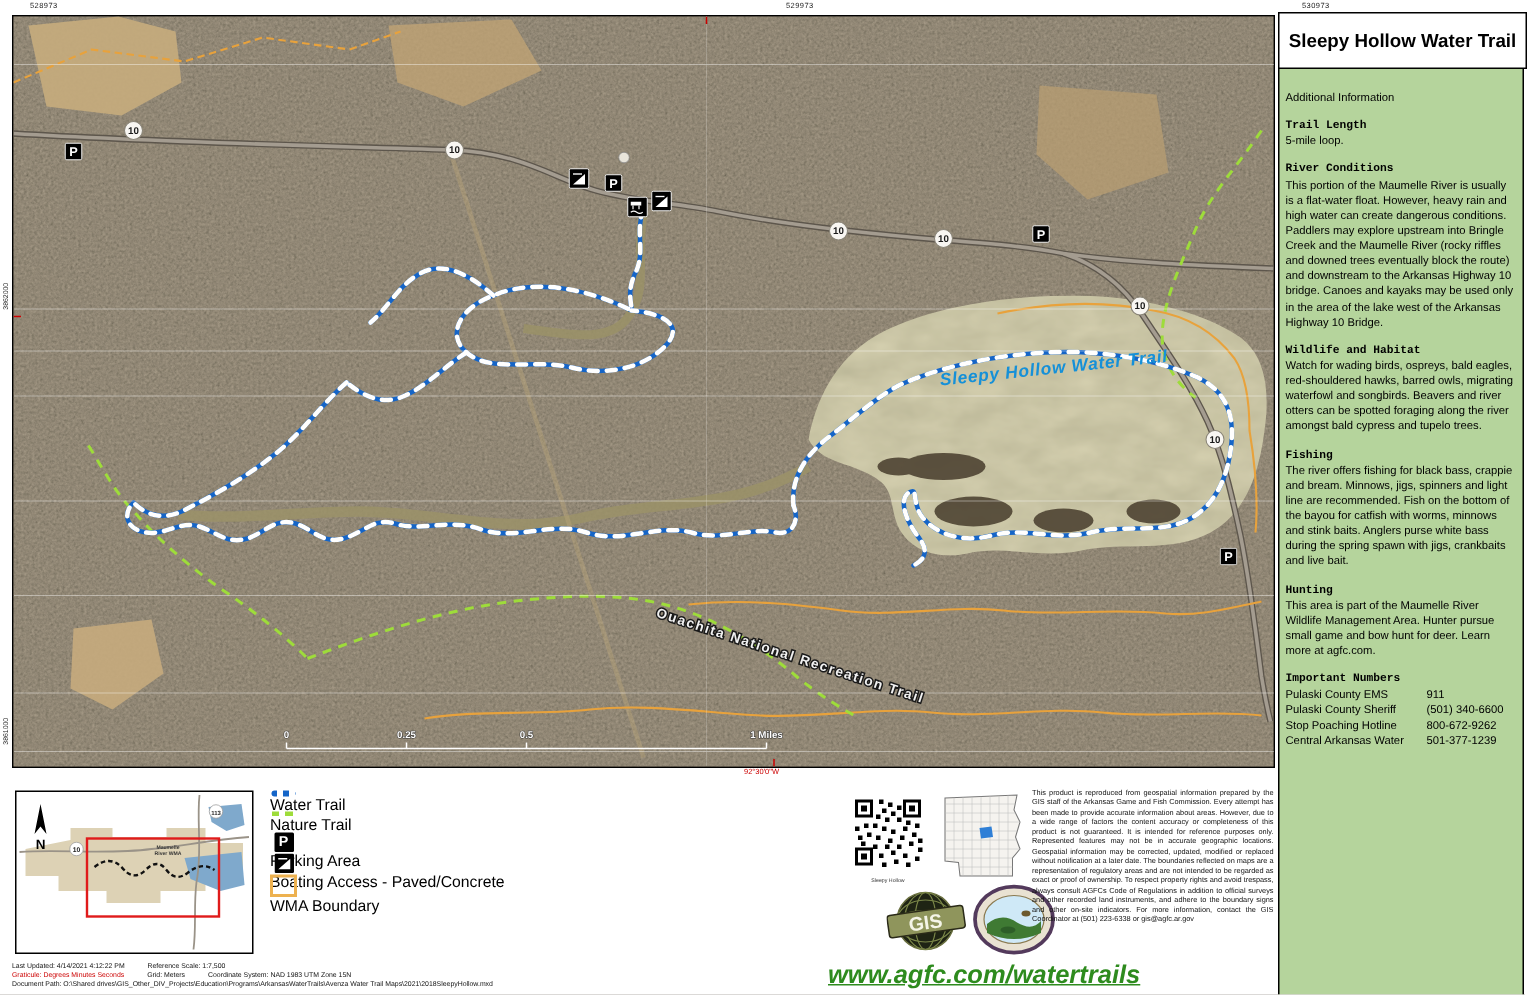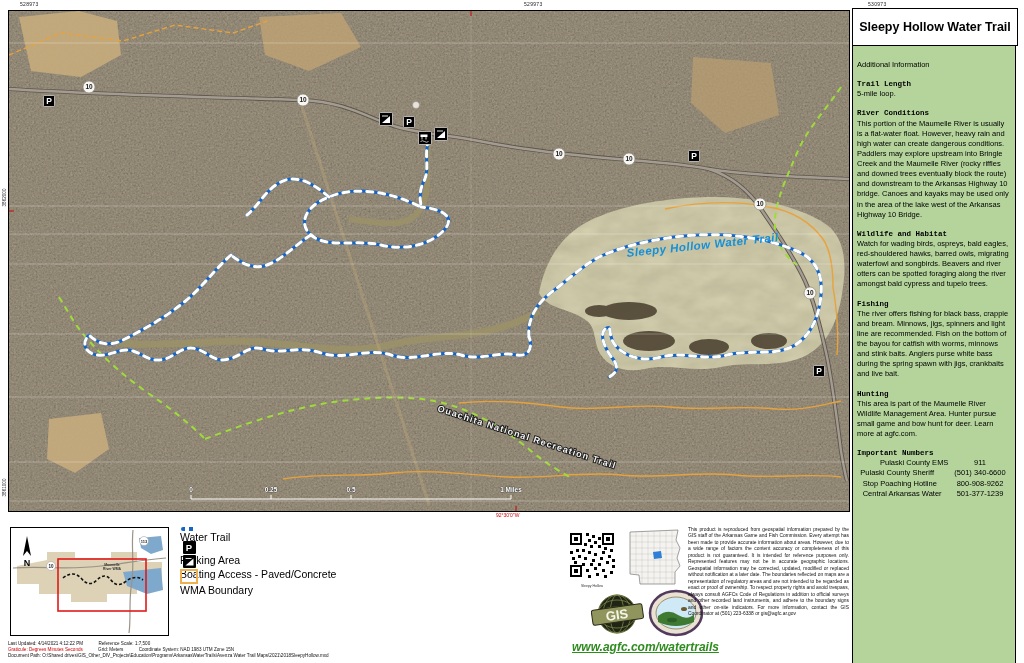--- a/index.html
+++ b/index.html
@@ -12,21 +12,21 @@
   .coord-red{position:absolute;left:496px;top:512px;font-size:5px;color:#cc0000;}
   
   .sidebar{position:absolute;left:852px;top:8px;width:166px;height:648px;}
   .green-panel{position:absolute;left:0;top:37px;width:164px;height:652px;background:#b5d49c;border:1px solid #000;
                padding:14px 6px 6px 4px;box-sizing:border-box;font-size:7.5px;line-height:1.35;}
   .title-box{position:absolute;left:0;top:0;width:164px;height:36px;background:#fff;border:1px solid #000;
              display:flex;align-items:center;justify-content:center;font-weight:bold;font-size:12.5px;white-space:nowrap;}
   .addl{margin-bottom:9px;}
   .sec{margin-bottom:9px;}
   .sec .h{font-weight:bold;font-family:Liberation Mono, monospace;}
-  .nrow{display:flex;justify-content:center;}
+  .nrow{display:flex;}
   .nrow span:first-child{width:94px;}
   
   .inset{position:absolute;left:10px;top:527px;width:157px;height:107px;border:1px solid #000;background:#fff;}
   .metadata{position:absolute;left:8px;top:641px;width:430px;font-size:4.6px;line-height:1.35;color:#111;}
   .metadata .red{color:#cc0000;}
   .metadata .gap{display:inline-block;width:14px;}
   .legend{position:absolute;left:180px;top:527px;width:300px;}
   .legend-row{display:flex;height:14px;flex-direction:column;}
   .legend-sw{width:18px;display:flex;justify-content:center;margin-right:6px;}
   .legend-label{font-size:10.5px;}
@@ -35,21 +35,21 @@
   .sw-line-nature{width:16px;height:3px;background:
      repeating-linear-gradient(90deg,#9edc3a 0 5px,transparent 5px 9px);}
   .sw-box{width:13px;height:13px;background:#000;color:#fff;display:flex;align-items:center;justify-content:center;
           font-weight:bold;font-size:9.5px;border-radius:1px;}
   .sw-wma{width:15px;height:11px;border:2px solid #edb14f;background:transparent;}
   .qr-wrap{position:absolute;left:568px;top:531px;width:48px;text-align:center;}
   .qr-caption{font-size:3.5px;color:#333;margin-top:1px;}
   .armap{position:absolute;left:628px;top:528px;}
   .gis-logo{position:absolute;left:591px;top:593px;}
   .agfc-seal{position:absolute;left:648px;top:589px;}
-  .wt-link{position:absolute;left:572px;top:640px;font-size:12px;font-weight:bold;font-style:italic;
+  .wt-link{position:absolute;left:552px;top:640px;font-size:17px;font-weight:bold;font-style:italic;
            color:#2e8b1e;text-decoration:underline;cursor:pointer;}
   .disclaimer{position:absolute;left:688px;top:527px;width:161px;height:112px;font-size:4.9px;line-height:1.32;
               text-align:justify;color:#111;}
 </style>
 </head>
 <body>
 
 <div class="page">
 
   <div class="map-frame">
@@ -290,21 +290,21 @@
         <div class="nrow">
             <span>Pulaski County EMS</span>
             <span>911</span>
           </div>
         <div class="nrow">
             <span>Pulaski County Sheriff</span>
             <span>(501) 340-6600</span>
           </div>
         <div class="nrow">
             <span>Stop Poaching Hotline</span>
-            <span>800-908-9262</span>
+            <span>800-672-9262</span>
           </div>
         <div class="nrow">
             <span>Central Arkansas Water</span>
             <span>501-377-1239</span>
           </div>
       </div>
     </div>
     <div class="title-box">
       <span>Sleepy Hollow Water Trail</span>
     </div>
@@ -348,20 +348,26 @@
     </div>
     <div>Document Path: O:\Shared drives\GIS_Other_DIV_Projects\Education\Programs\ArkansasWaterTrails\Avenza Water Trail Maps\2021\2018SleepyHollow.mxd</div>
   </div>
 
   <div class="legend">
     <div class="legend-row">
       <span class="legend-sw">
           <span class="sw-line-water"></span>
         </span>
       <span class="legend-label">Water Trail</span>
+    </div>
+    <div class="legend-row">
+      <span class="legend-sw">
+          <span class="sw-line-nature"></span>
+        </span>
+      <span class="legend-label">Nature Trail</span>
     </div>
     <div class="legend-row">
       <span class="legend-sw">
           <span class="sw-box">P</span>
         </span>
       <span class="legend-label">Parking Area</span>
     </div>
     <div class="legend-row">
       <span class="legend-sw">
         <svg width="13" height="13" viewBox="0 0 13 13">

